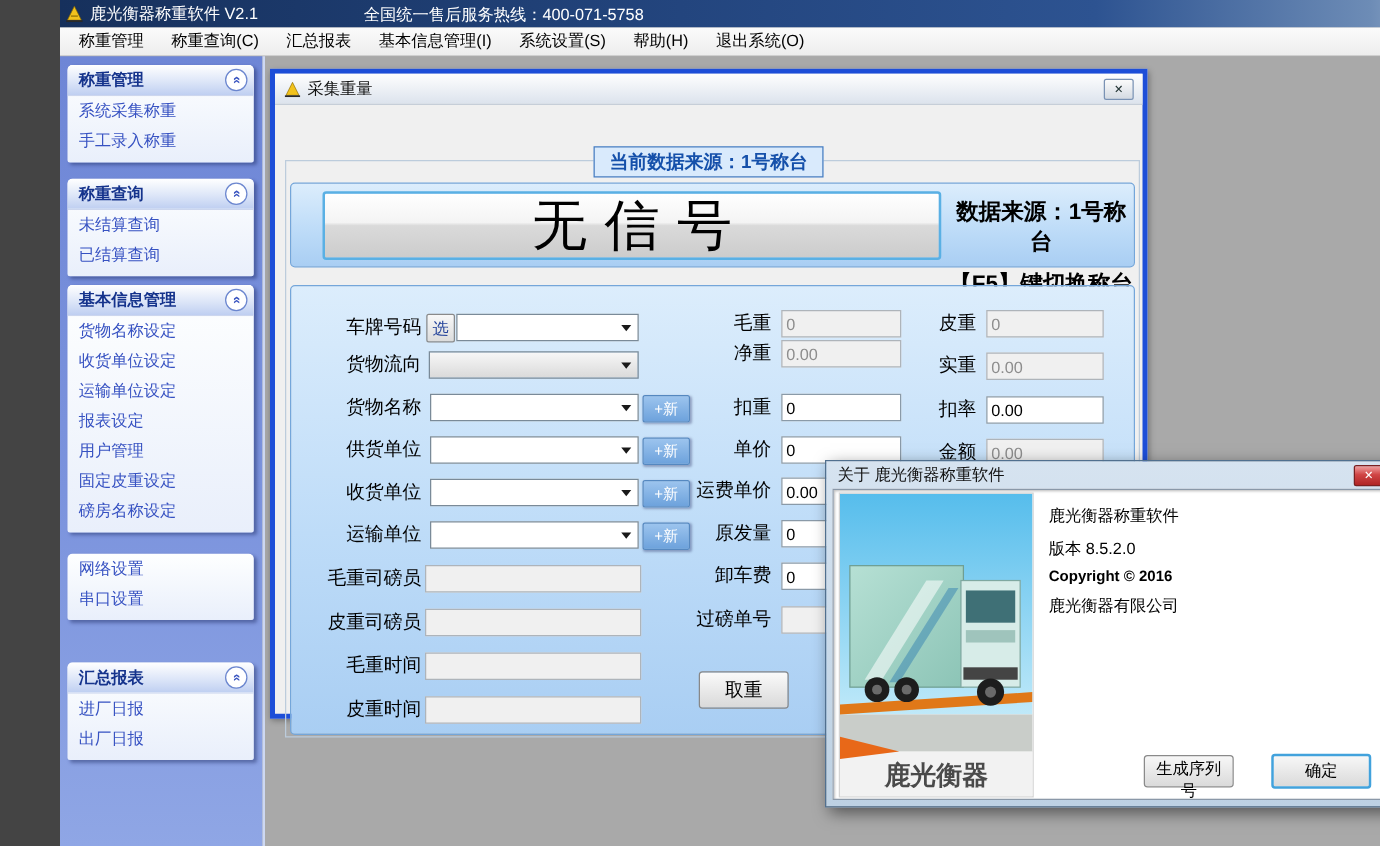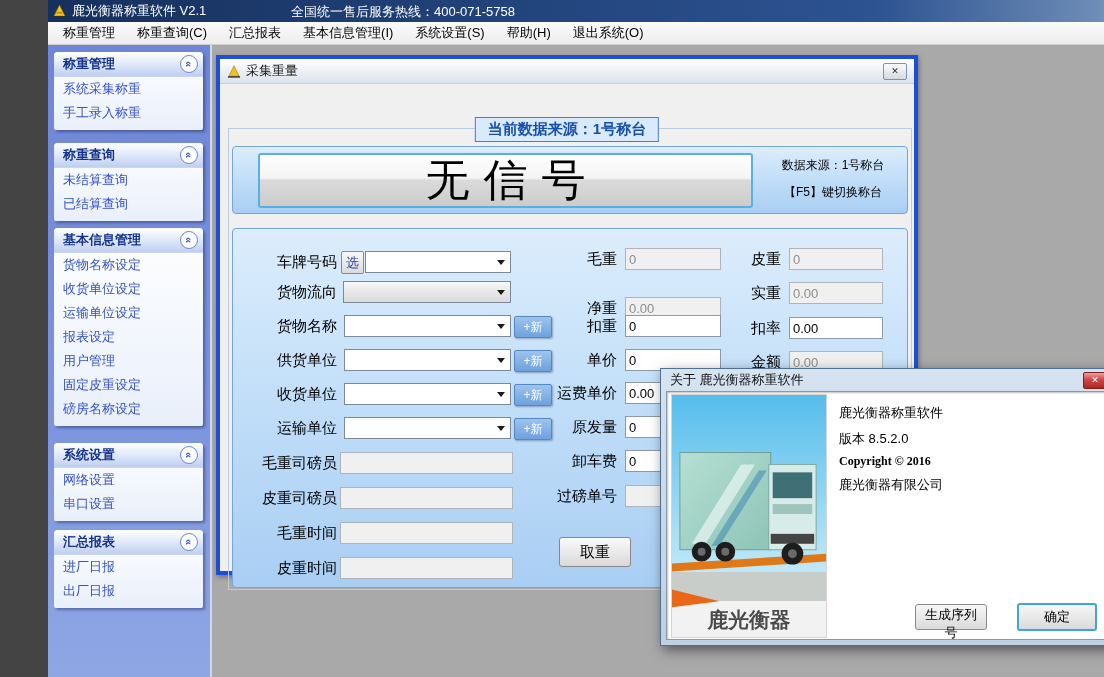--- a/index.html
+++ b/index.html
@@ -52,21 +52,21 @@
   .bluepanel{position:absolute;left:12px;width:676px;box-sizing:border-box;
     background:linear-gradient(180deg,#dcedfc 0%,#bedcf8 55%,#a9cef3 100%);
     border:1px solid #74a6da;border-radius:4px;}
   #panel-signal{top:63px;height:68px;}
   #signalbox{position:absolute;left:25px;top:6px;width:495px;height:55px;box-sizing:border-box;
     background:linear-gradient(180deg,#ffffff 0%,#f4f4f4 45%,#dadada 50%,#cccccc 100%);
     border:2px solid #5ab0e4;border-radius:3px;display:flex;align-items:center;justify-content:center;
     font-family:"DejaVu Serif","Liberation Serif",serif;font-size:44px;color:#000;
     letter-spacing:14px;padding-left:14px;}
   #srcinfo{position:absolute;left:524px;top:10px;width:152px;text-align:center;}
-  #srcinfo div{font-size:12px;font-weight:normal;color:#000;}
+  #srcinfo div{font-size:18px;font-weight:bold;color:#000;}
   #srcinfo div + div{margin-top:10px;}
   #panel-form{top:145px;height:360px;}
   .frow{position:absolute;left:0;right:0;height:22px;}
   .flabel{position:absolute;font-size:15px;color:#000;line-height:22px;text-align:right;}
   .flabel.l{left:0;width:104px;}
   .flabel.m{left:280px;width:104px;}
   .flabel.r{left:444px;width:104px;}
   .tinput{position:absolute;height:22px;border:1px solid #8a9aa8;background:#fff;color:#000;
     font-size:13px;padding:0 3px;box-sizing:border-box;font-family:inherit;outline:none;}
   .tinput.dis{background:#f0f0f0;color:#8d8d8d;border-color:#aeb4ba;}
@@ -91,21 +91,21 @@
   .dlg-title{height:22px;display:flex;align-items:center;padding:0 9px 0 9px;font-size:13px;color:#111;}
   .dlg-close{margin-left:auto;width:22px;height:15px;border:1px solid #7a2020;border-radius:2px;
     background:linear-gradient(180deg,#f0a0a0 0%,#d04545 45%,#b02525 100%);
     color:#fff;font-size:9px;display:flex;align-items:center;justify-content:center;cursor:pointer;}
   .dlg-inner{position:absolute;left:5px;right:5px;top:22px;bottom:5px;background:#fff;
     border:1px solid #8a98a8;box-shadow:inset 1px 1px 2px rgba(0,0,0,.25);}
   #truckimg{position:absolute;left:4px;top:2px;width:156px;height:244px;border:1px solid #d4d4d4;box-sizing:border-box;}
   .dlg-line{position:absolute;left:172px;font-size:13px;color:#000;white-space:nowrap;}
   #dl-product{top:12px;}
   #dl-version{top:38px;}
-  #dl-copy{top:62px;font-family:Liberation Serif, serif;font-weight:bold;font-size:12px;}
+  #dl-copy{top:62px;font-family:Liberation Sans, sans-serif;font-weight:bold;font-size:12px;}
   #dl-company{top:84px;}
   #infobox{position:absolute;left:170px;top:108px;width:258px;height:80px;box-sizing:border-box;
     border:1px solid #a8a8a8;box-shadow:inset 1px 1px 0 #d8d8d8;padding:3px 6px;
     font-size:12.5px;color:#6e6e6e;line-height:15px;overflow:hidden;}
   .dlgbtn{position:absolute;height:26px;font-size:13px;color:#000;font-family:inherit;
     background:linear-gradient(180deg,#f7f7f7,#dadada);border:1px solid #8a8a8a;border-radius:3px;cursor:pointer;}
   #gen-btn{left:248px;top:212px;width:72px;}
   #ok-btn{left:350px;top:211px;width:80px;height:28px;border:2px solid #42a2dc;}
 </style>
 </head>
@@ -157,24 +157,20 @@
         </div>
         <div class="side-item">货物名称设定</div>
         <div class="side-item">收货单位设定</div>
         <div class="side-item">运输单位设定</div>
         <div class="side-item">报表设定</div>
         <div class="side-item">用户管理</div>
         <div class="side-item">固定皮重设定</div>
         <div class="side-item">磅房名称设定</div>
       </div>
       <div class="side-panel" style="top: 398px;">
-        <div class="side-header">
-          <span class="side-title">系统设置</span>
-          <span class="chev">«</span>
-        </div>
         <div class="side-item">网络设置</div>
         <div class="side-item">串口设置</div>
       </div>
       <div class="side-panel" style="top: 485px;">
         <div class="side-header">
           <span class="side-title">汇总报表</span>
           <span class="chev">«</span>
         </div>
         <div class="side-item">进厂日报</div>
         <div class="side-item">出厂日报</div>
@@ -261,21 +257,21 @@
               <input class="tinput dis" readonly="" value="" style="left: 107px; width: 173px;">
             </div>
             <div class="frow" style="top: 328px;">
               <span class="flabel l">皮重时间</span>
               <input class="tinput dis" readonly="" value="" style="left: 107px; width: 173px;">
             </div>
             <div class="frow" style="top: 19px;">
               <span class="flabel m">毛重</span>
               <input class="tinput dis" readonly="" value="0" style="left: 392px; width: 96px;">
             </div>
-            <div class="frow" style="top: 68px;">
+            <div class="frow" style="top: 43px;">
               <span class="flabel m">净重</span>
               <input class="tinput dis" readonly="" value="0.00" style="left: 392px; width: 96px;">
             </div>
             <div class="frow" style="top: 86px;">
               <span class="flabel m">扣重</span>
               <input class="tinput" readonly="" value="0" style="left: 392px; width: 96px;">
             </div>
             <div class="frow" style="top: 120px;">
               <span class="flabel m">单价</span>
               <input class="tinput" readonly="" value="0" style="left: 392px; width: 96px;">

